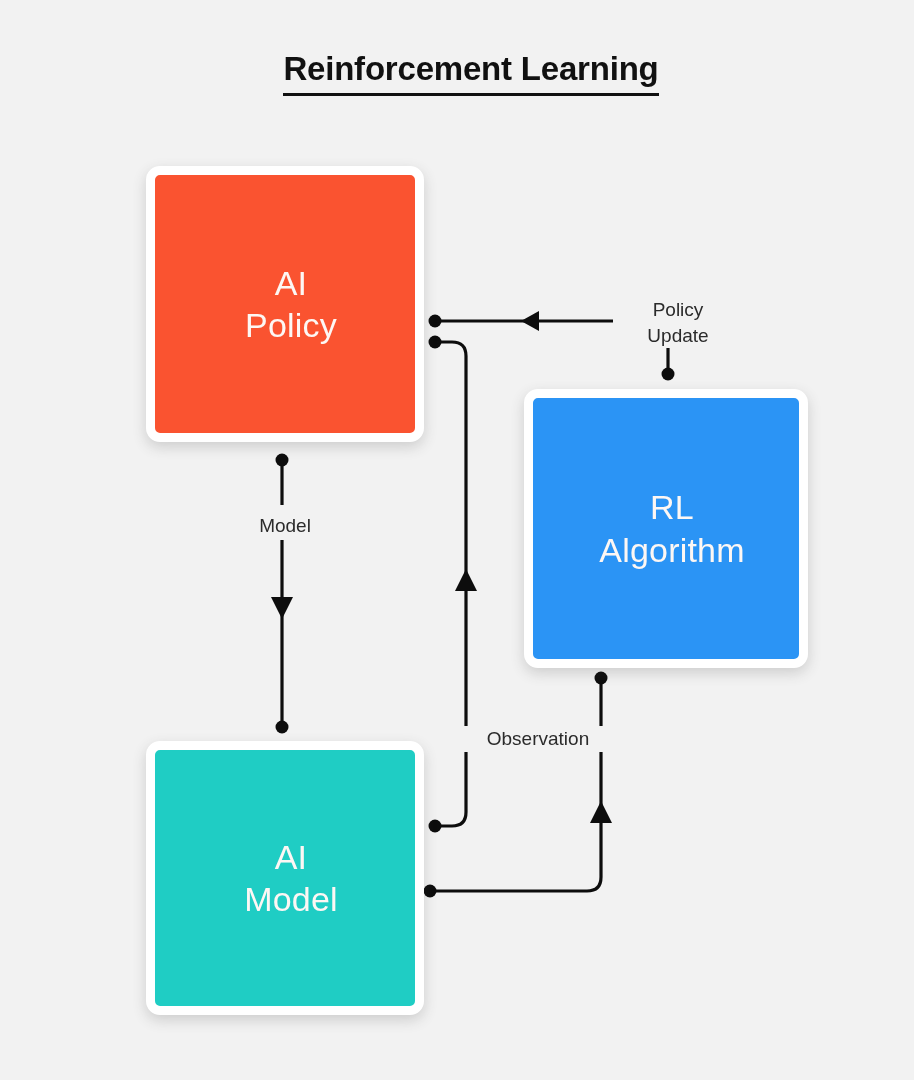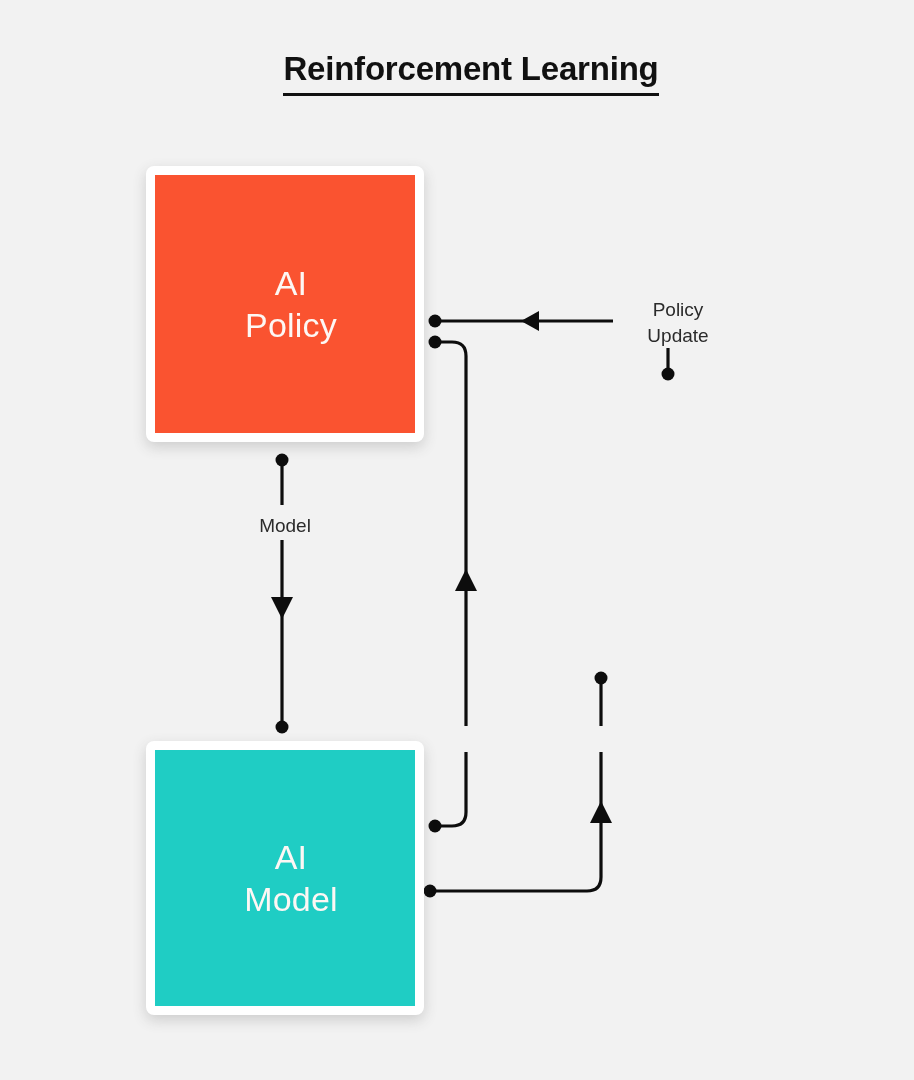--- a/index.html
+++ b/index.html
@@ -37,21 +37,21 @@
   }
   .title span {
     display: inline-block;
     border-bottom: 3px solid #111111;
     padding-bottom: 5px;
   }
 
   
   .node {
     position: absolute;
-    border-radius: 8px;
+    border-radius: 14px;
     border: 9px solid #ffffff;
     box-sizing: border-box;
     display: flex;
     align-items: center;
     justify-content: center;
     text-align: center;
     color: #fdf7f4;
     font-size: 34px;
     line-height: 1.25;
     font-weight: normal;
@@ -163,25 +163,30 @@
       <path d="M 601 726 L 601 683" fill="none" stroke="#0d0d0d" stroke-width="3.2"></path>
       <circle cx="601" cy="678" r="6.5" fill="#0d0d0d"></circle>
     </g>
   </svg>
 
   <div class="node" id="node-ai-policy" style="background: rgb(250, 83, 48); color: rgb(253, 247, 244);">
     <span class="label">AI
 Policy</span>
   </div>
 
+  <div class="node" id="node-rl-algorithm" style="background: rgb(43, 148, 245); color: rgb(253, 247, 244);">
+    <span class="label">RL
+Algorithm</span>
+  </div>
 
   <div class="node" id="node-ai-model" style="background: rgb(31, 205, 196); color: rgb(253, 247, 244);">
     <span class="label">AI
 Model</span>
   </div>
 
   <div class="edge-label" id="label-policy-update">Policy
 Update</div>
 
   <div class="edge-label" id="label-action">Model</div>
 
+  <div class="edge-label" id="label-observation">Observation</div>
 
 </div>
 
 </body></html>

